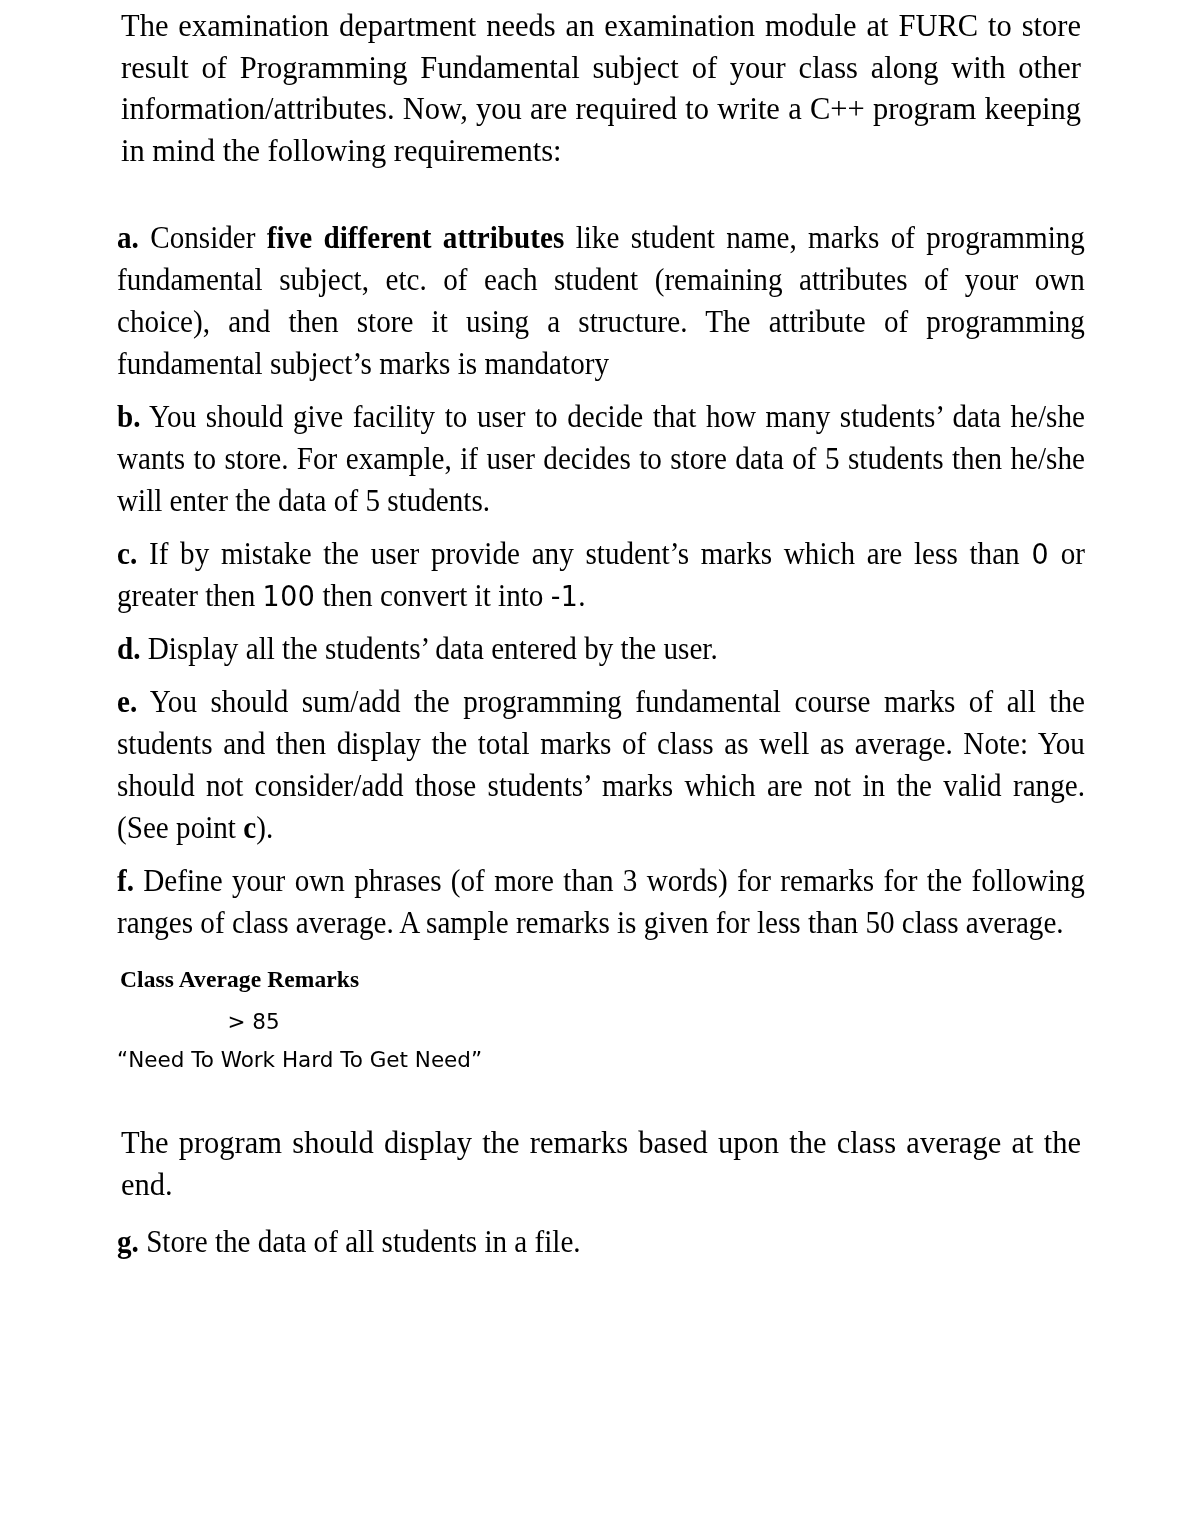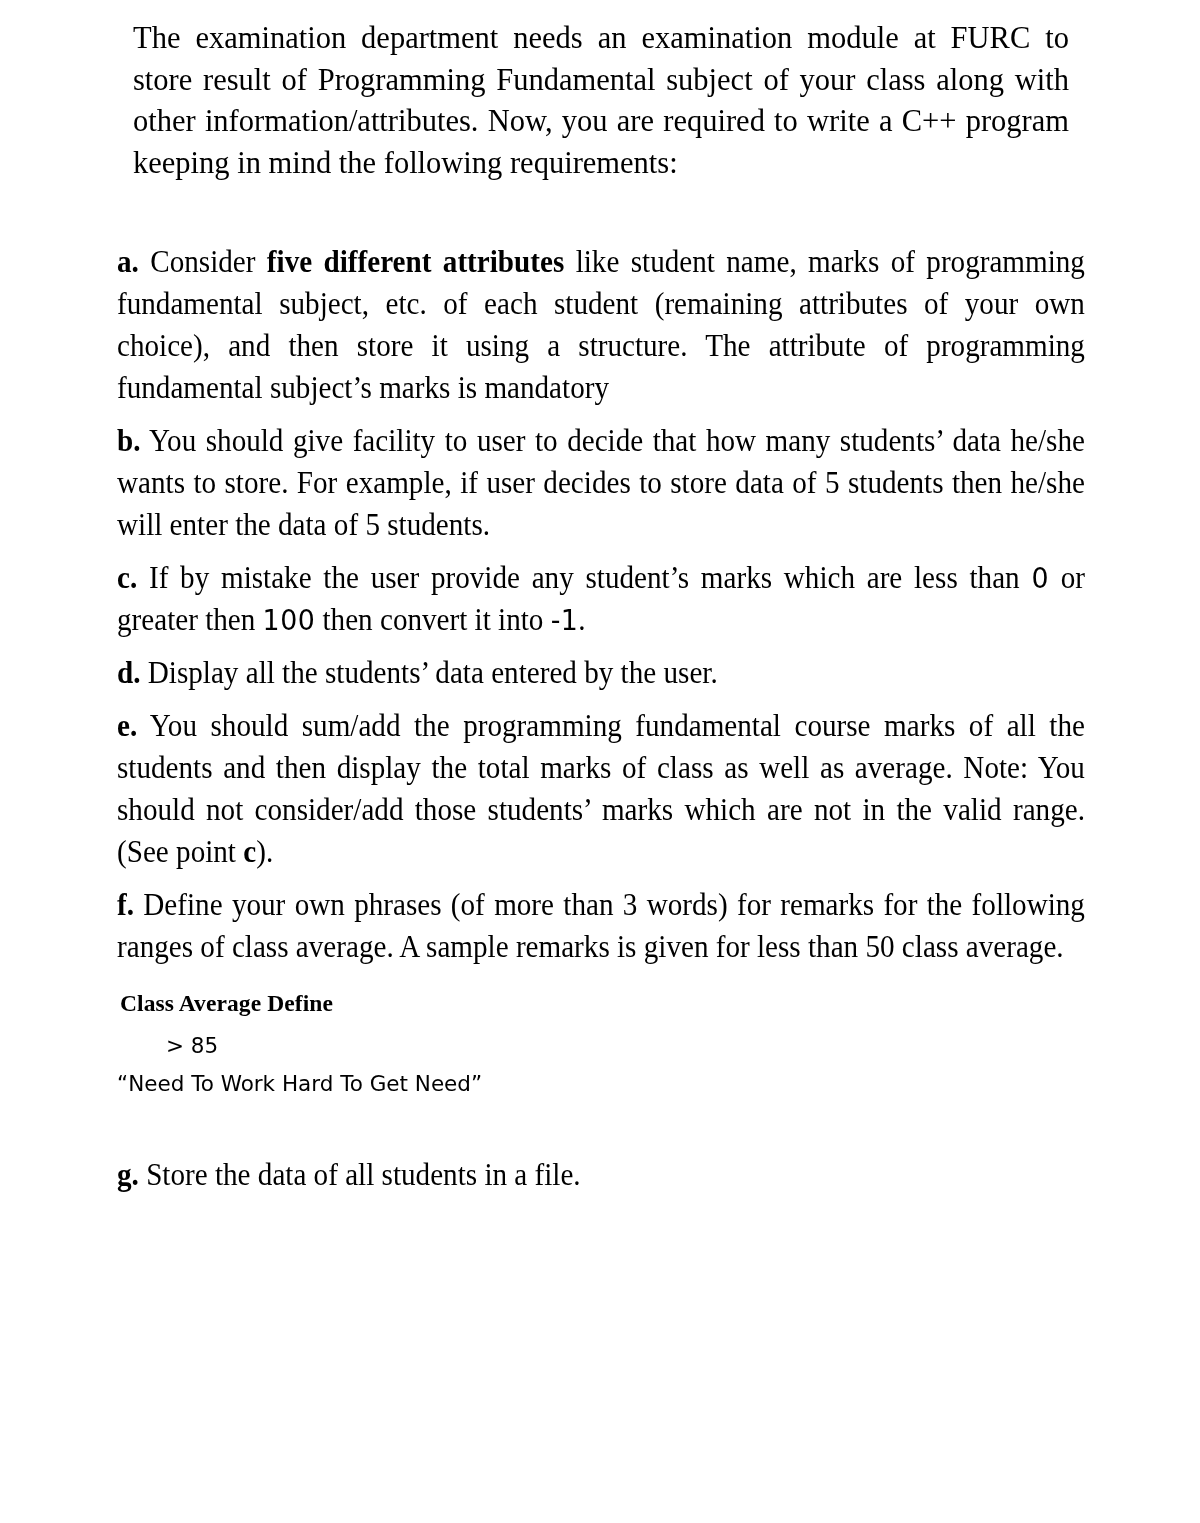--- a/index.html
+++ b/index.html
@@ -28,21 +28,21 @@
 
   
 
   
   .para-wide {
     font-family: "Liberation Serif", "DejaVu Serif", serif;
     font-size: 30.5px;
     line-height: 41.5px;
     text-align: justify;
     text-justify: inter-word;
-    margin: 16px;
+    margin: 4px;
     letter-spacing: 0px;
   }
 
   
   .para-cond {
     font-family: "Liberation Serif", "DejaVu Serif", serif;
     font-size: 31.5px;
     line-height: 42px;
     text-align: justify;
     text-justify: inter-word;
@@ -87,21 +87,21 @@
     align-items: baseline;
     font-family: "DejaVu Sans", "Liberation Sans", sans-serif;
     font-size: 21.5px;
     line-height: 38px;
     white-space: pre;
   }
   .rr-range {
     display: inline-block;
     min-width: 175px;
   }
-  .rr-range.indent { padding-left: 49px; }
+  .rr-range.indent { padding-left: 49px; text-align: center; }
   .rr-remark { display: inline-block; }
 
   .sp-after-table { height: 40px; }
 </style>
 </head>
 <body>
 
 <div class="page">
 
   <div class="sp-top"></div>
@@ -126,34 +126,35 @@
 
   <div class="sp-item"></div>
 
   <p class="para-cond lastline-left"><b>e.</b><span> You should sum/add the programming fundamental course marks of all the students and then display the total marks of class as well as average. Note: You should not consider/add those students’ marks which are not in the valid range. (See point </span><b>c</b><span>).</span></p>
 
   <div class="sp-item"></div>
 
   <p class="para-cond lastline-left"><b>f.</b><span> Define your own phrases (of more than 3 words) for remarks for the following ranges of class average. A sample remarks is given for less than 50 class average.</span></p>
 
   <div class="remarks-block">
-    <div class="remarks-head">Class Average Define</div>
+    <div class="remarks-head">Class Average Remarks</div>
 
     <div class="remarks-row">
       <span class="rr-range indent">&gt; 85</span>
       <span class="rr-remark"></span>
     </div>
 
 
 
     <div class="remarks-row">
       <span class="rr-remark">“Need To Work Hard To Get Need”</span>
     </div>
   </div>
 
   <div class="sp-after-table"></div>
 
+  <p class="para-wide lastline-left">The program should display the remarks based upon the class average at the end.</p>
 
   <div class="sp-item"></div>
 
   <p class="para-cond lastline-left"><b>g.</b><span> Store the data of all students in a file.</span></p>
 
 </div>
 
 </body></html>

